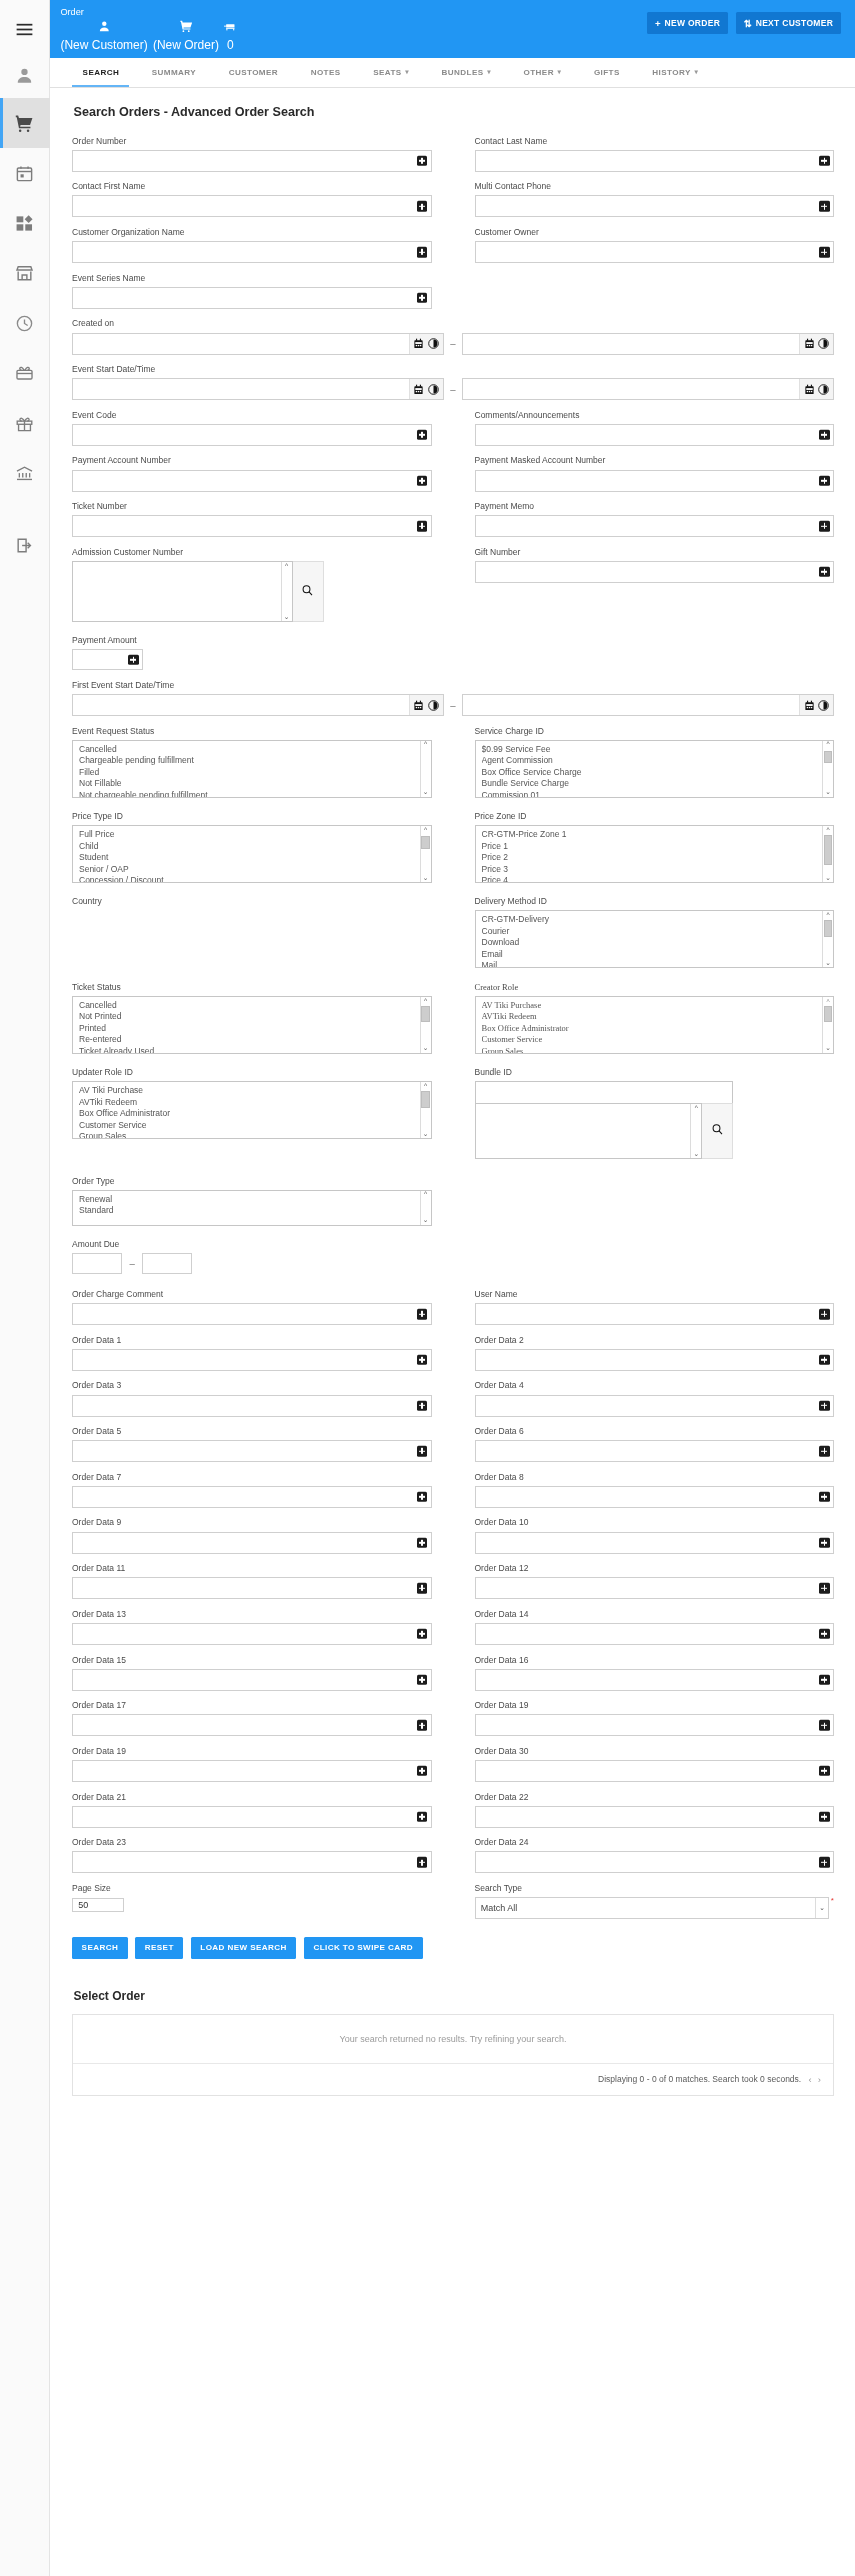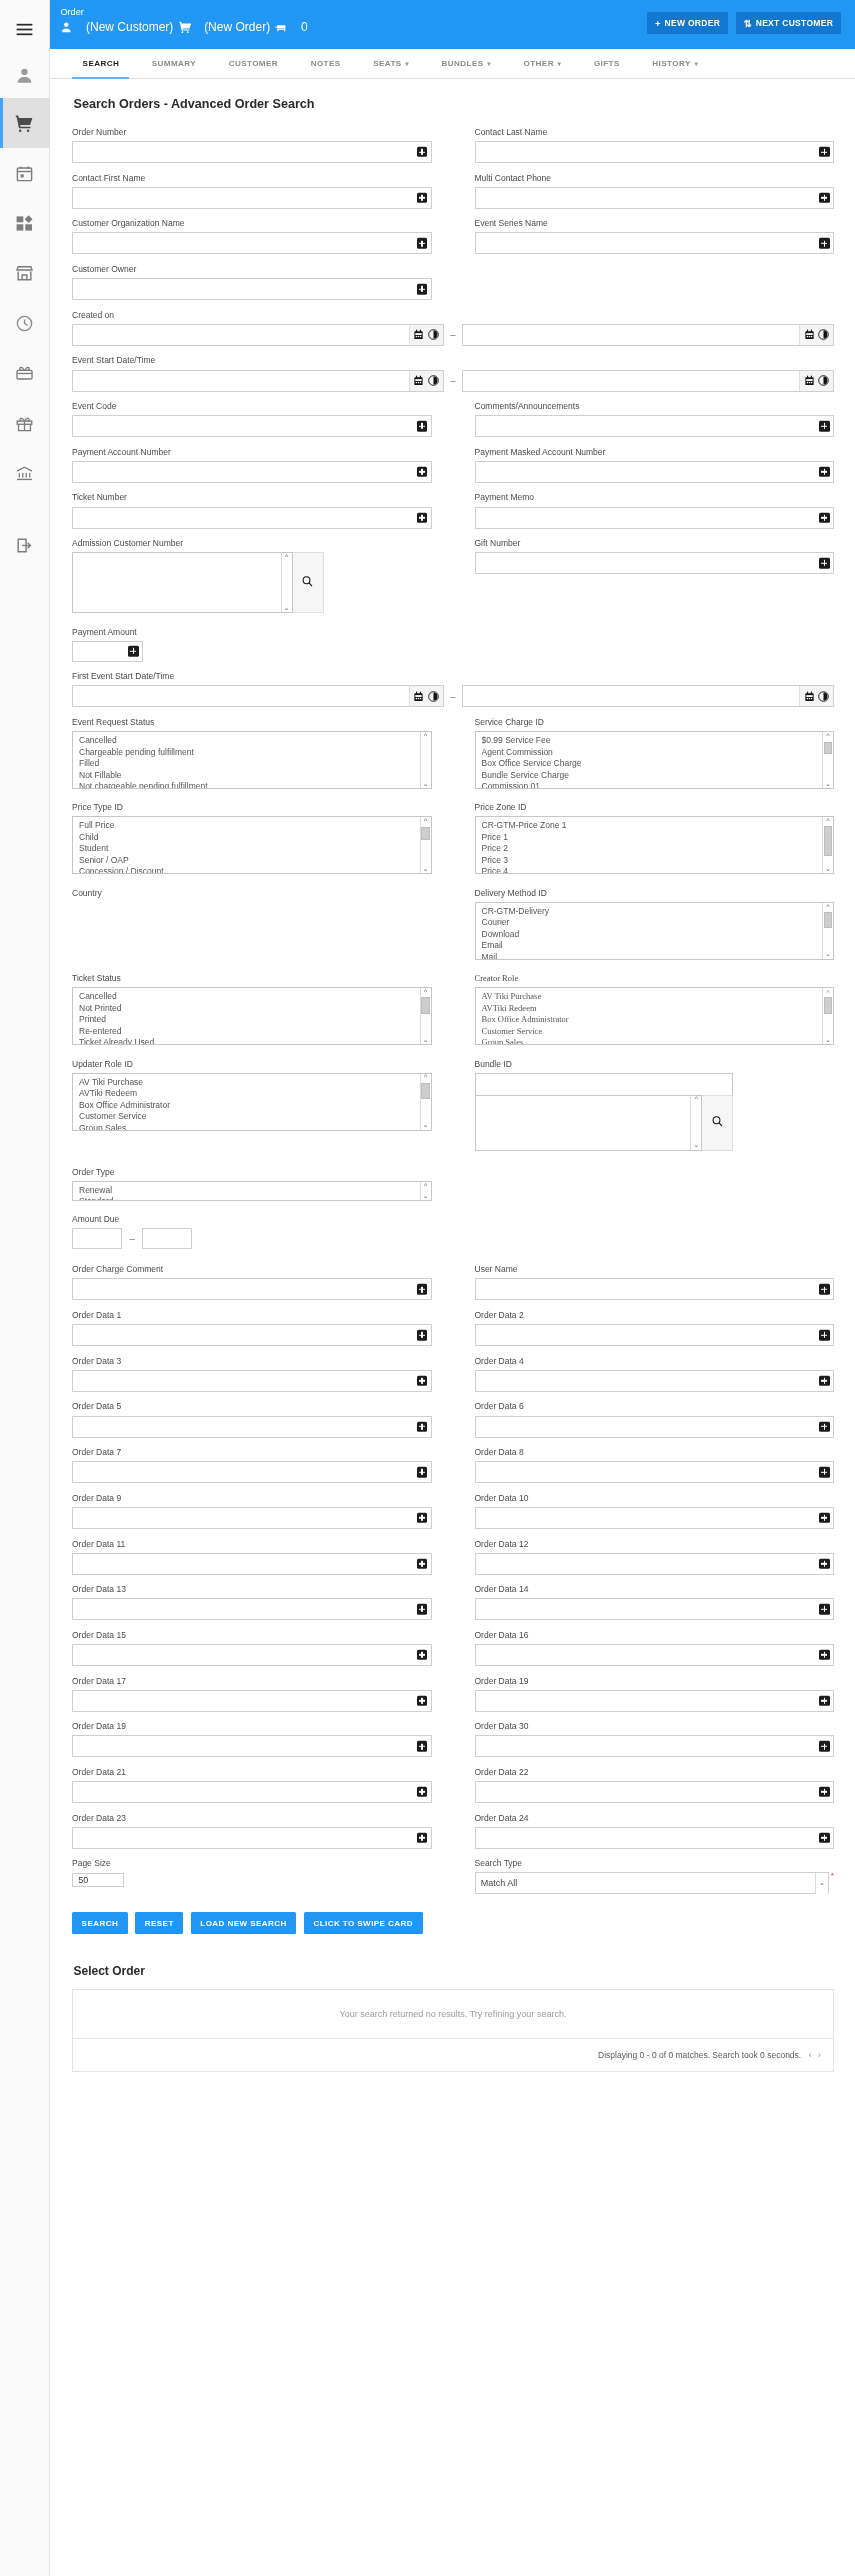--- a/index.html
+++ b/index.html
@@ -49,21 +49,21 @@
     padding: 4.4px 10.4px 6px 10.4px;
     display: flex; align-items: flex-start; justify-content: space-between;
     min-height: 49px;
   }
   .topbar-left { padding-top: 1.5px; }
   .topbar-title {
     font-size: 9.2px; line-height: 12px; font-weight: 400; color:#fff;
     margin-bottom: 2.2px;
   }
   .crumbs { display: flex; align-items: center; gap: 5.2px; font-size: 12px; }
-  .crumb { display: inline-flex; align-items: center; gap: 13px; color:#fff; cursor:pointer; }
+  .crumb { display: inline-flex; align-items: center; gap: 5px; color:#fff; cursor:pointer;flex-direction:column; }
   .crumb svg { width: 12.6px; height: 12.6px; fill:#fff; display:block; }
   .topbar-right { display: flex; gap: 7.4px; padding-top: 8.1px; padding-right:4.4px; }
   .tb-btn {
     background: #1177d1; color: #fff;
     border: none; border-radius: 1.5px;
     font-size: 8.5px; font-weight: bold; letter-spacing: 0.3px;
     padding: 6px 8.1px; cursor: pointer;
     display: inline-flex; align-items: center; gap: 3.7px;
     font-family: "Liberation Sans", sans-serif;
     white-space: nowrap;
@@ -147,21 +147,21 @@
   .dtbtns { display:flex; align-items:center; background:#f4f4f4; border-left:0.7px solid #e0e0e0; padding: 0 3.7px; gap: 3.7px; }
   .dtbtns .ic { width: 11px; height: 11px; display:block; cursor:pointer; }
   .dash { color:#666; font-size: 9.6px; padding: 0 0.7px; }
 
   
   .listbox {
     border: 0.7px solid #c6c6c6; background: #fff;
     height: 58px; overflow: hidden;
     display: flex;
   }
-  .listbox.short { height: 20px; }
+  .listbox.short { height: 36px; }
   .listbox-items { flex: 1 1 auto; padding: 3px 0 0 6px; overflow: hidden; }
   .listbox-items div {
     font-size: 8.5px; color: #555; line-height: 11.5px;
     white-space: nowrap; overflow: hidden;
   }
   .sbar {
     width: 11px; flex: 0 0 11px; background:#fff;
     border-left: 0.7px solid #dcdcdc;
     display: flex; flex-direction: column; align-items: center;
     justify-content: space-between; padding: 0.7px 0;
@@ -485,28 +485,28 @@
         </div>
         <div class="field">
           <label class="flabel">Customer Organization Name</label>
           <div class="inp-wrap">
             <input class="inp" value="" style="">
             <span class="plusbtn"></span>
           </div>
         </div>
 
         <div class="field">
+          <label class="flabel">Customer Owner</label>
+          <div class="inp-wrap">
+            <input class="inp" value="" style="">
+            <span class="plusbtn"></span>
+          </div>
+        </div>
+        <div class="field">
           <label class="flabel">Event Series Name</label>
-          <div class="inp-wrap">
-            <input class="inp" value="" style="">
-            <span class="plusbtn"></span>
-          </div>
-        </div>
-        <div class="field">
-          <label class="flabel">Customer Owner</label>
           <div class="inp-wrap">
             <input class="inp" value="" style="">
             <span class="plusbtn"></span>
           </div>
         </div>
 
         <div class="field full">
           <label class="flabel">Created on</label>
           <div class="dtrow">
             <div class="dtcell">

